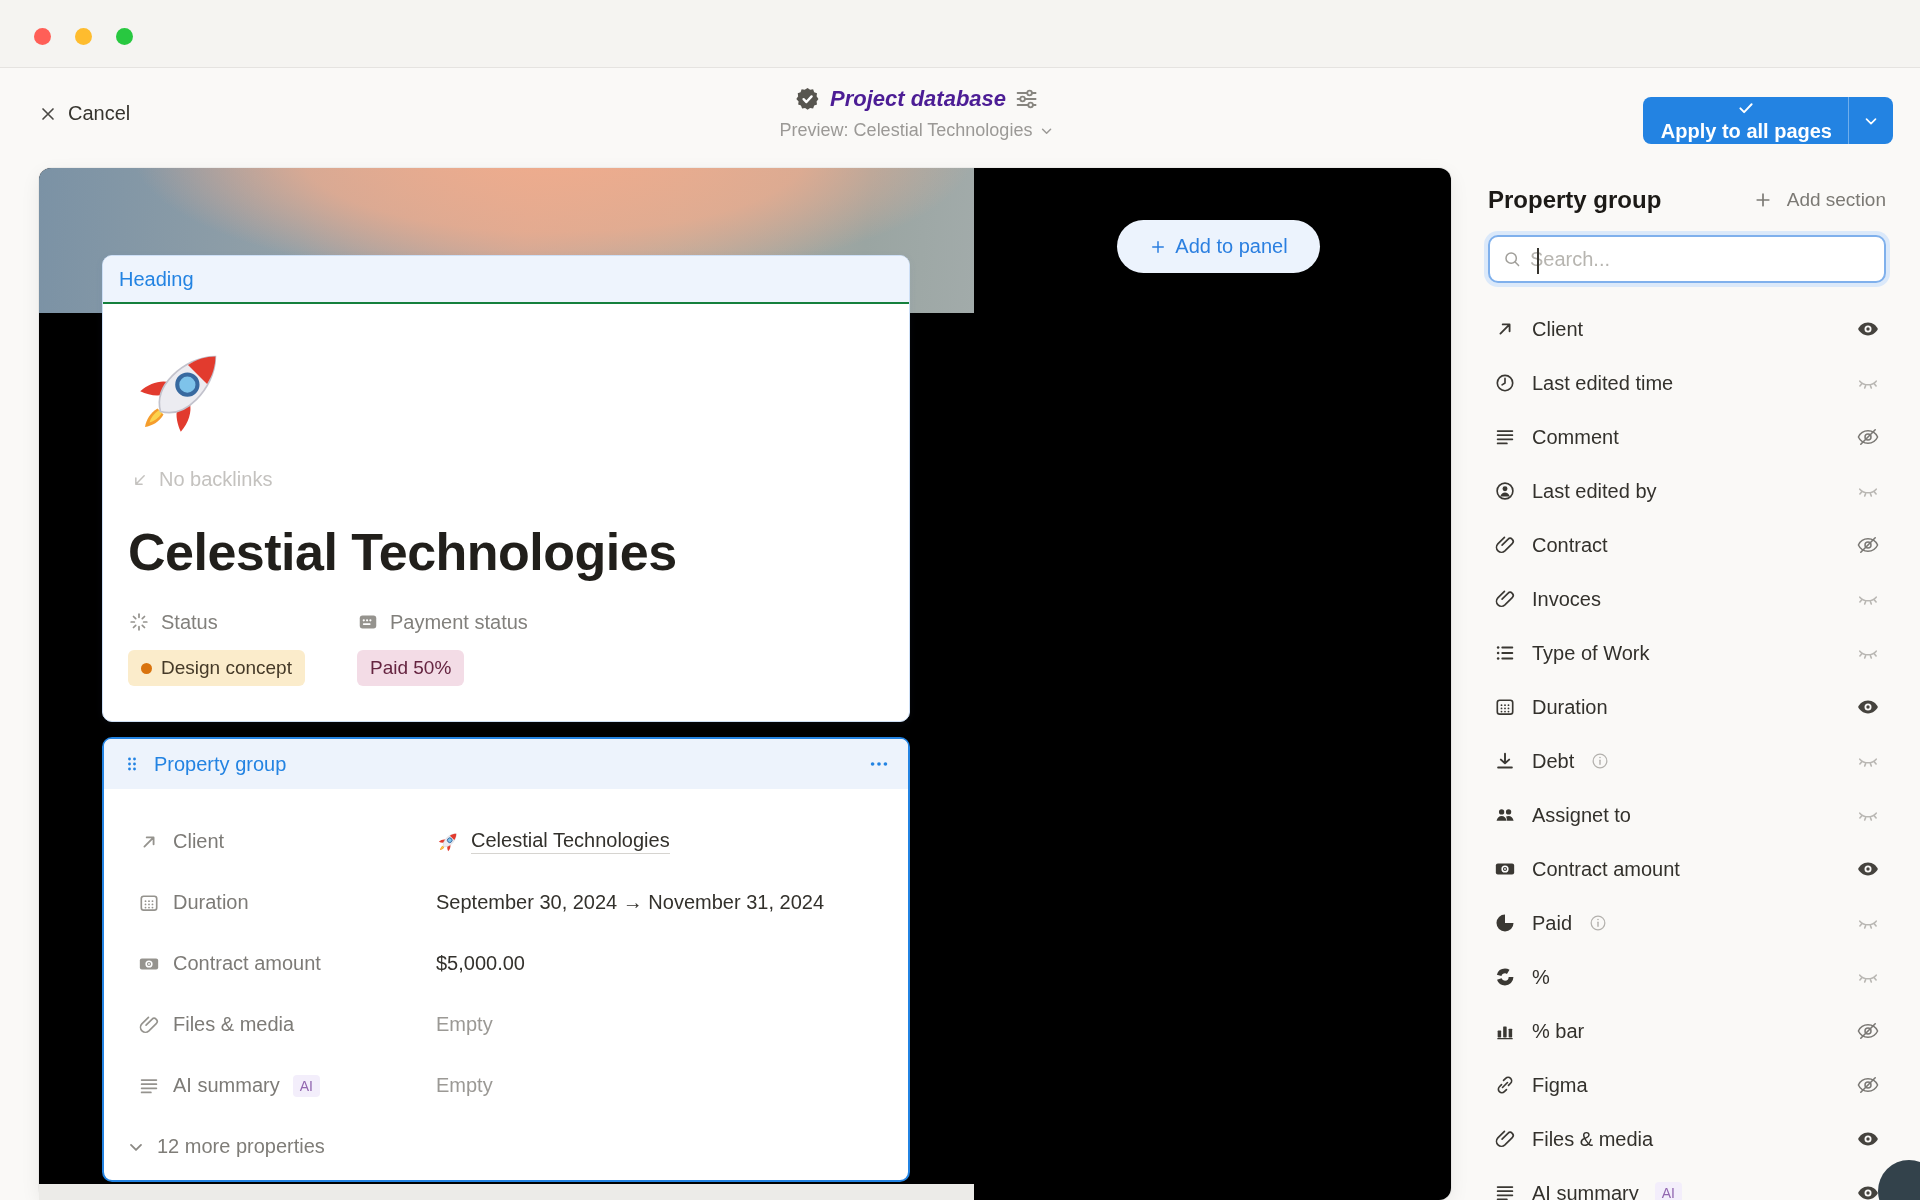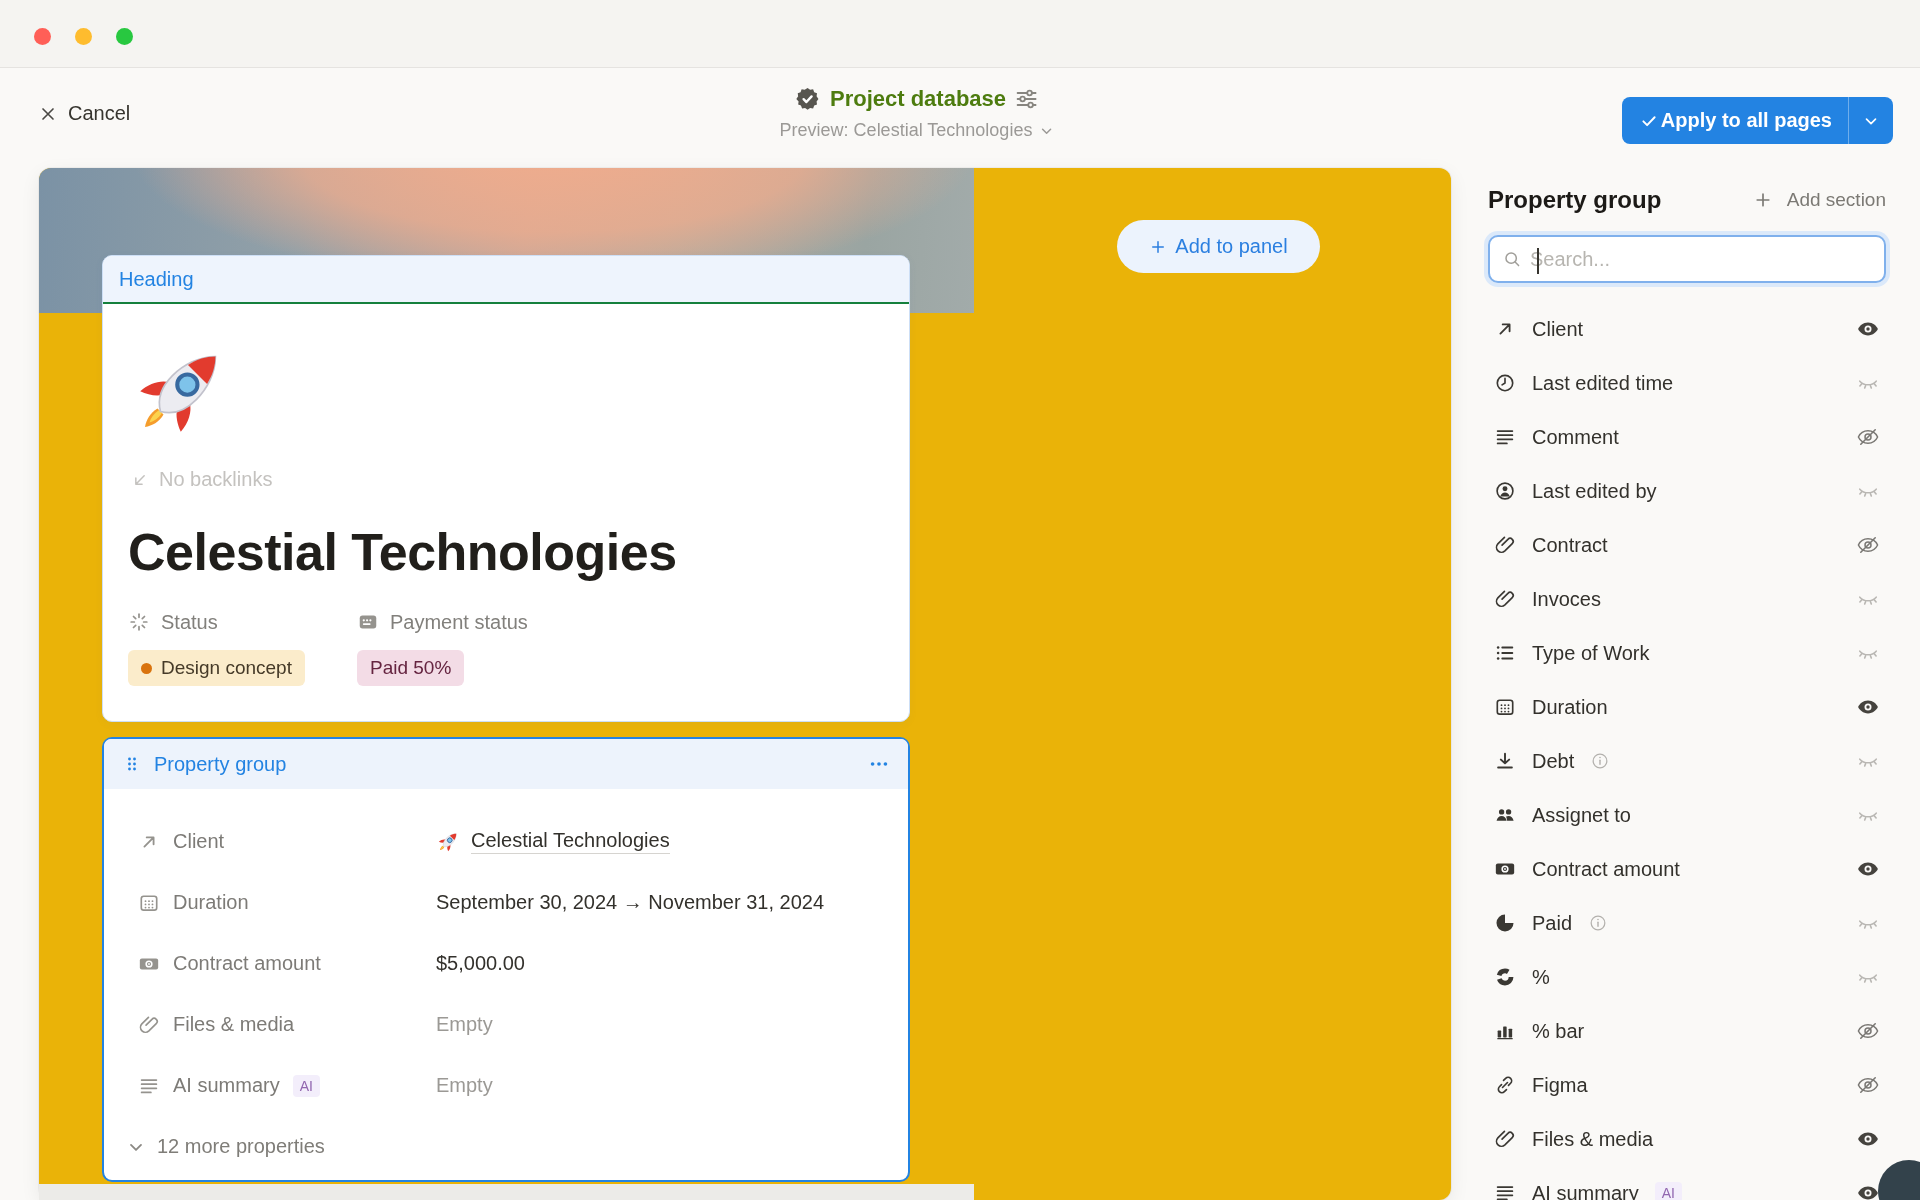--- a/index.html
+++ b/index.html
@@ -8,29 +8,29 @@
   .app { position:relative; width:1920px; height:1200px; overflow:hidden; }
 
   
   .titlebar { position:absolute; left:0; top:0; width:100%; height:68px; background:#f5f4f1; border-bottom:1px solid #e5e3e0; }
   .tl { position:absolute; top:28px; width:17px; height:17px; border-radius:50%; }
 
   
   .cancel { position:absolute; left:38px; top:102px; display:flex; align-items:center; gap:10px; font-size:20px; color:#37352f; cursor:pointer; }
   .title-block { position:absolute; left:917px; top:86px; transform:translateX(-50%); text-align:center; }
   .title-row { display:flex; align-items:center; gap:9px; justify-content:center; }
-  .title-row .t { font-size:22px; font-weight:700; color:#4d7c0f; }
+  .title-row .t { font-size:22px; font-weight:700; color:#4c1d95;font-style:italic; }
   .preview-row { margin-top:8px; display:flex; align-items:center; gap:6px; justify-content:center; font-size:18px; color:#9b9996; cursor:pointer; }
   .apply-btn { position:absolute; right:27px; top:97px; height:47px; background:var(--accent,#2383e2); border-radius:8px; display:flex; align-items:center; color:#fff; cursor:pointer; }
-  .apply-main { display:flex; align-items:center; gap:3px; padding:0 16px 0 18px; font-size:20px; font-weight:600; }
+  .apply-main { display:flex; align-items:center; gap:3px; padding:0 16px 0 18px; font-size:20px; font-weight:600;flex-direction:column; }
   .apply-divider { width:1px; height:47px; background:rgba(255,255,255,.35); }
   .apply-caret { width:44px; display:flex; align-items:center; justify-content:center; height:100%; }
 
   
-  .preview-card { position:absolute; left:39px; top:168px; width:1412px; height:1032px; background:#eab308; border-radius:12px; box-shadow:0 0 0 1px rgba(0,0,0,.04), 0 6px 20px rgba(0,0,0,.07); }
+  .preview-card { position:absolute; left:39px; top:168px; width:1412px; height:1032px; background:#000000; border-radius:12px; box-shadow:0 0 0 1px rgba(0,0,0,.04), 0 6px 20px rgba(0,0,0,.07); }
   .cover { position:absolute; left:0; top:0; width:935px; height:145px; border-radius:12px 0 0 0;
     background: radial-gradient(ellipse 60% 120% at 55% -10%, #efac8d 0%, rgba(239,172,141,.75) 45%, rgba(239,172,141,0) 75%),
                 linear-gradient(94deg,#7b92a5 0%, #93a1a8 28%, #c2a79b 52%, #b3ab9f 68%, #9aa5a2 88%, #a2abaa 100%); }
   .page-col-bottom { position:absolute; left:0; top:1016px; width:935px; height:16px; background:#ecebe8; }
 
   .add-panel-btn { position:absolute; left:1078px; top:52px; width:203px; height:53px; border-radius:27px; background:#ecf3fd; color:#2b7fe0; display:flex; align-items:center; justify-content:center; gap:8px; font-size:20px; font-weight:500; cursor:pointer; }
 
   
   .heading-card { position:absolute; left:63px; top:87px; width:808px; height:467px; background:#fff; border:1px solid #cddff6; border-radius:10px; box-shadow:0 2px 8px rgba(80,120,180,.06); }
   .section-strip { height:48px; background:#eef4fd; border-bottom:2px solid #15803d; border-radius:9px 9px 0 0; display:flex; align-items:center; padding:0 16px; }

